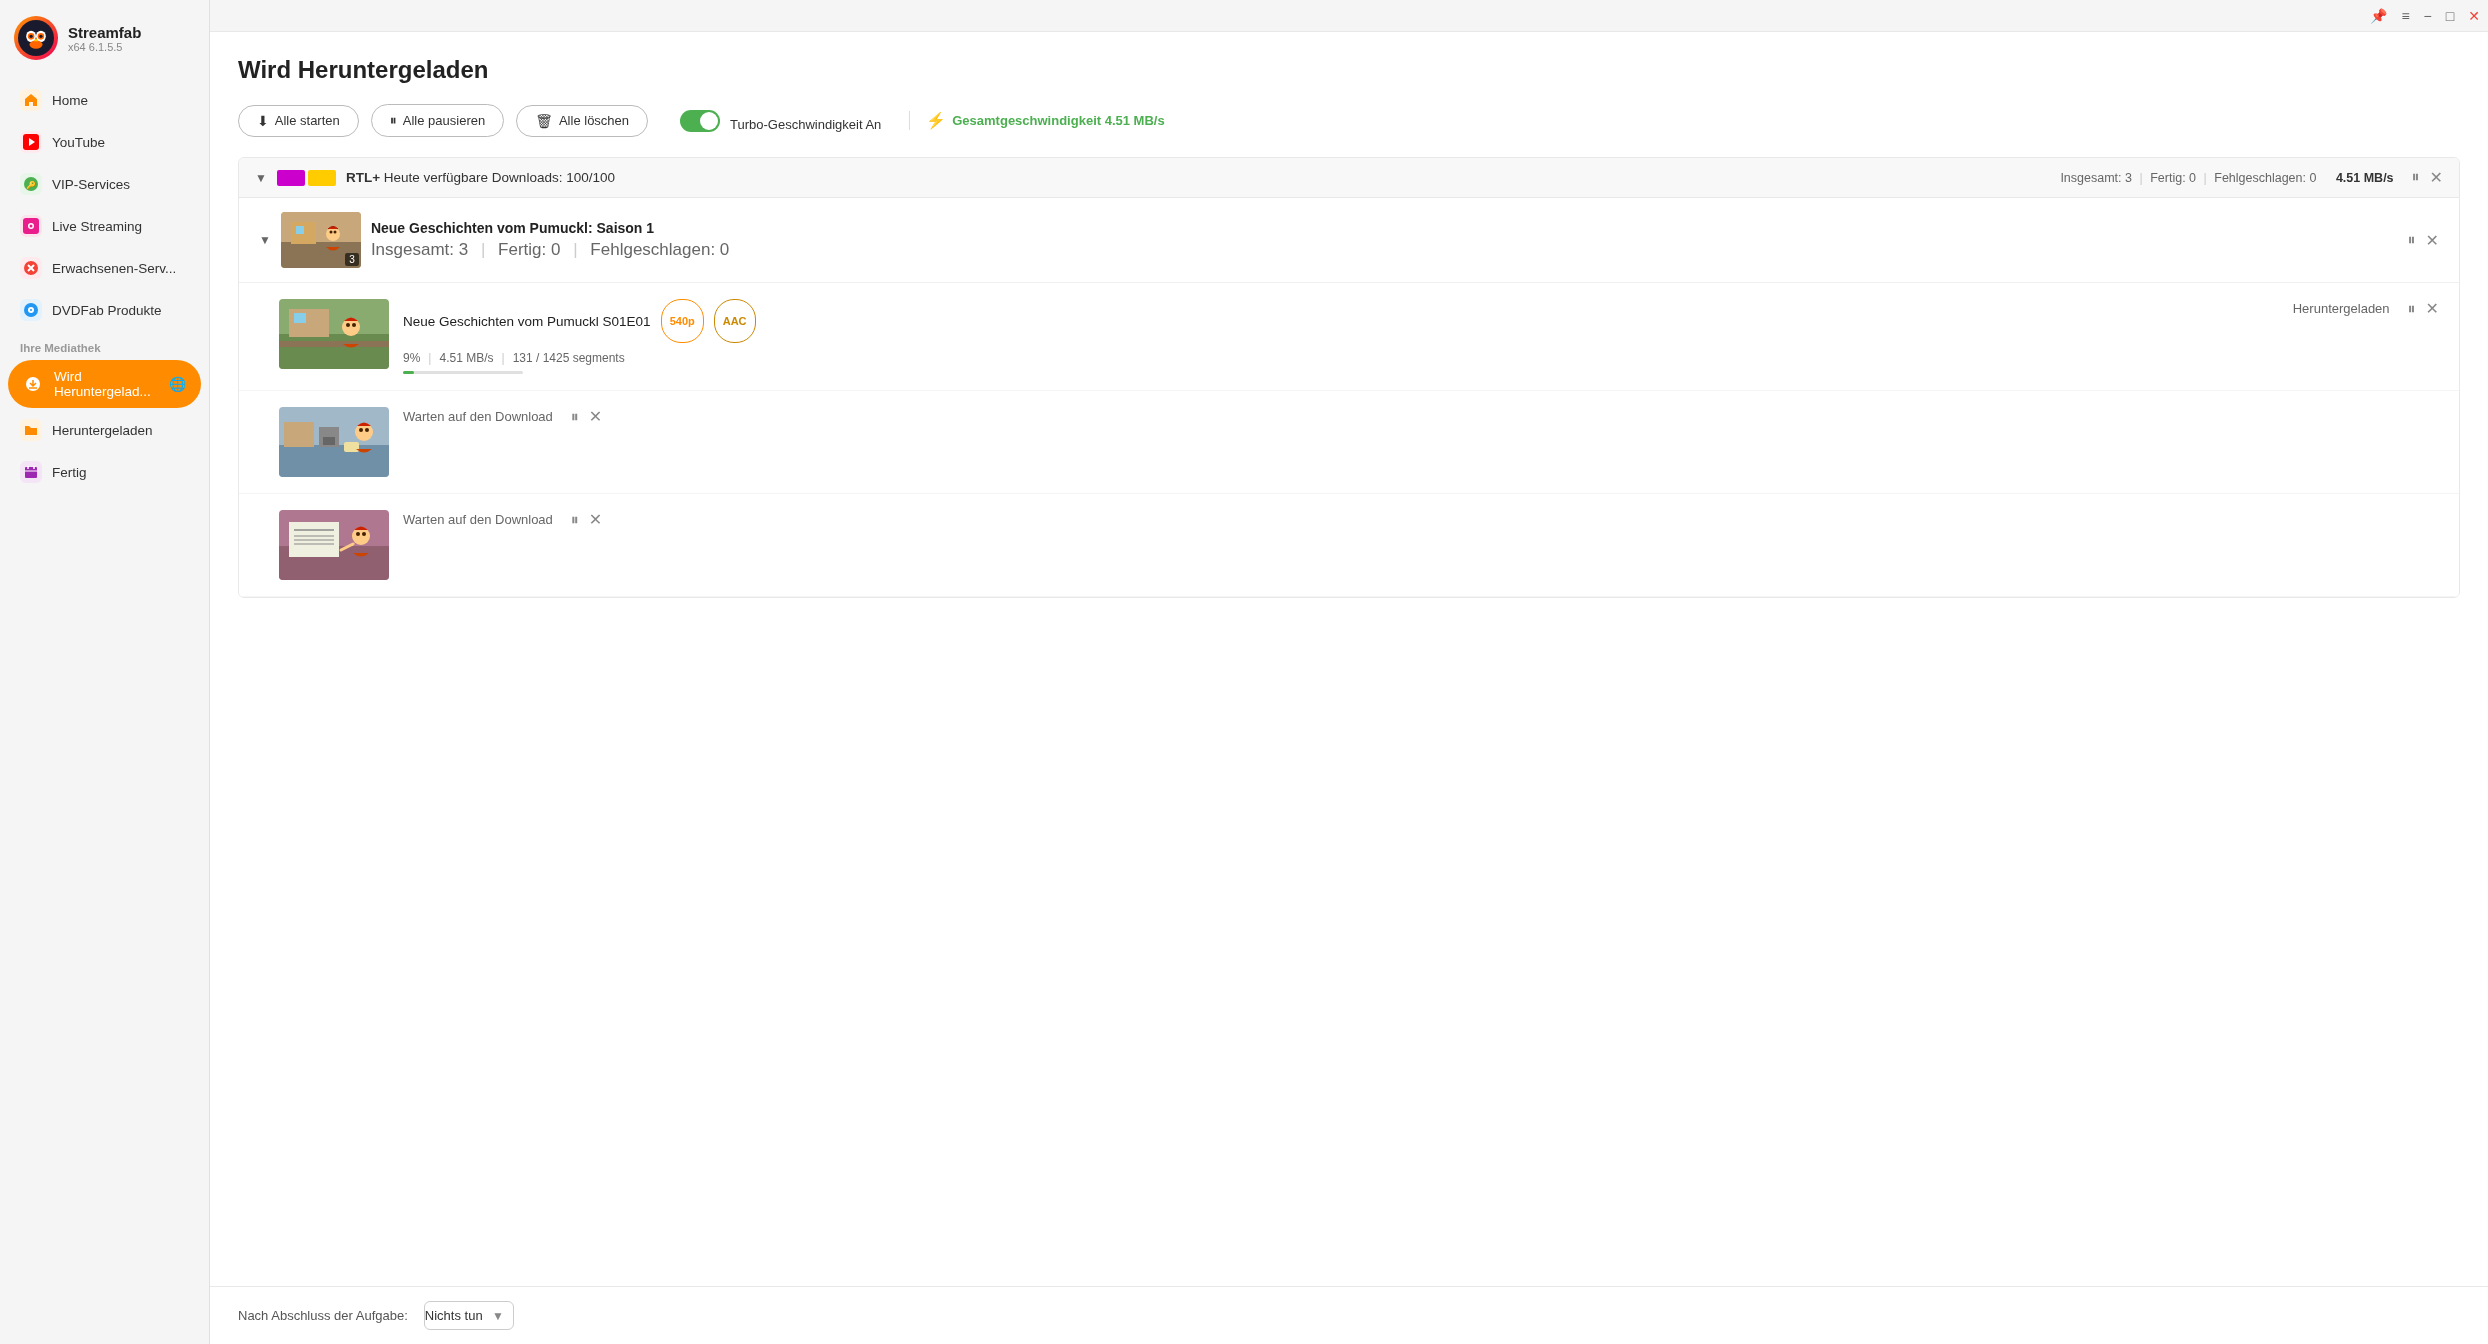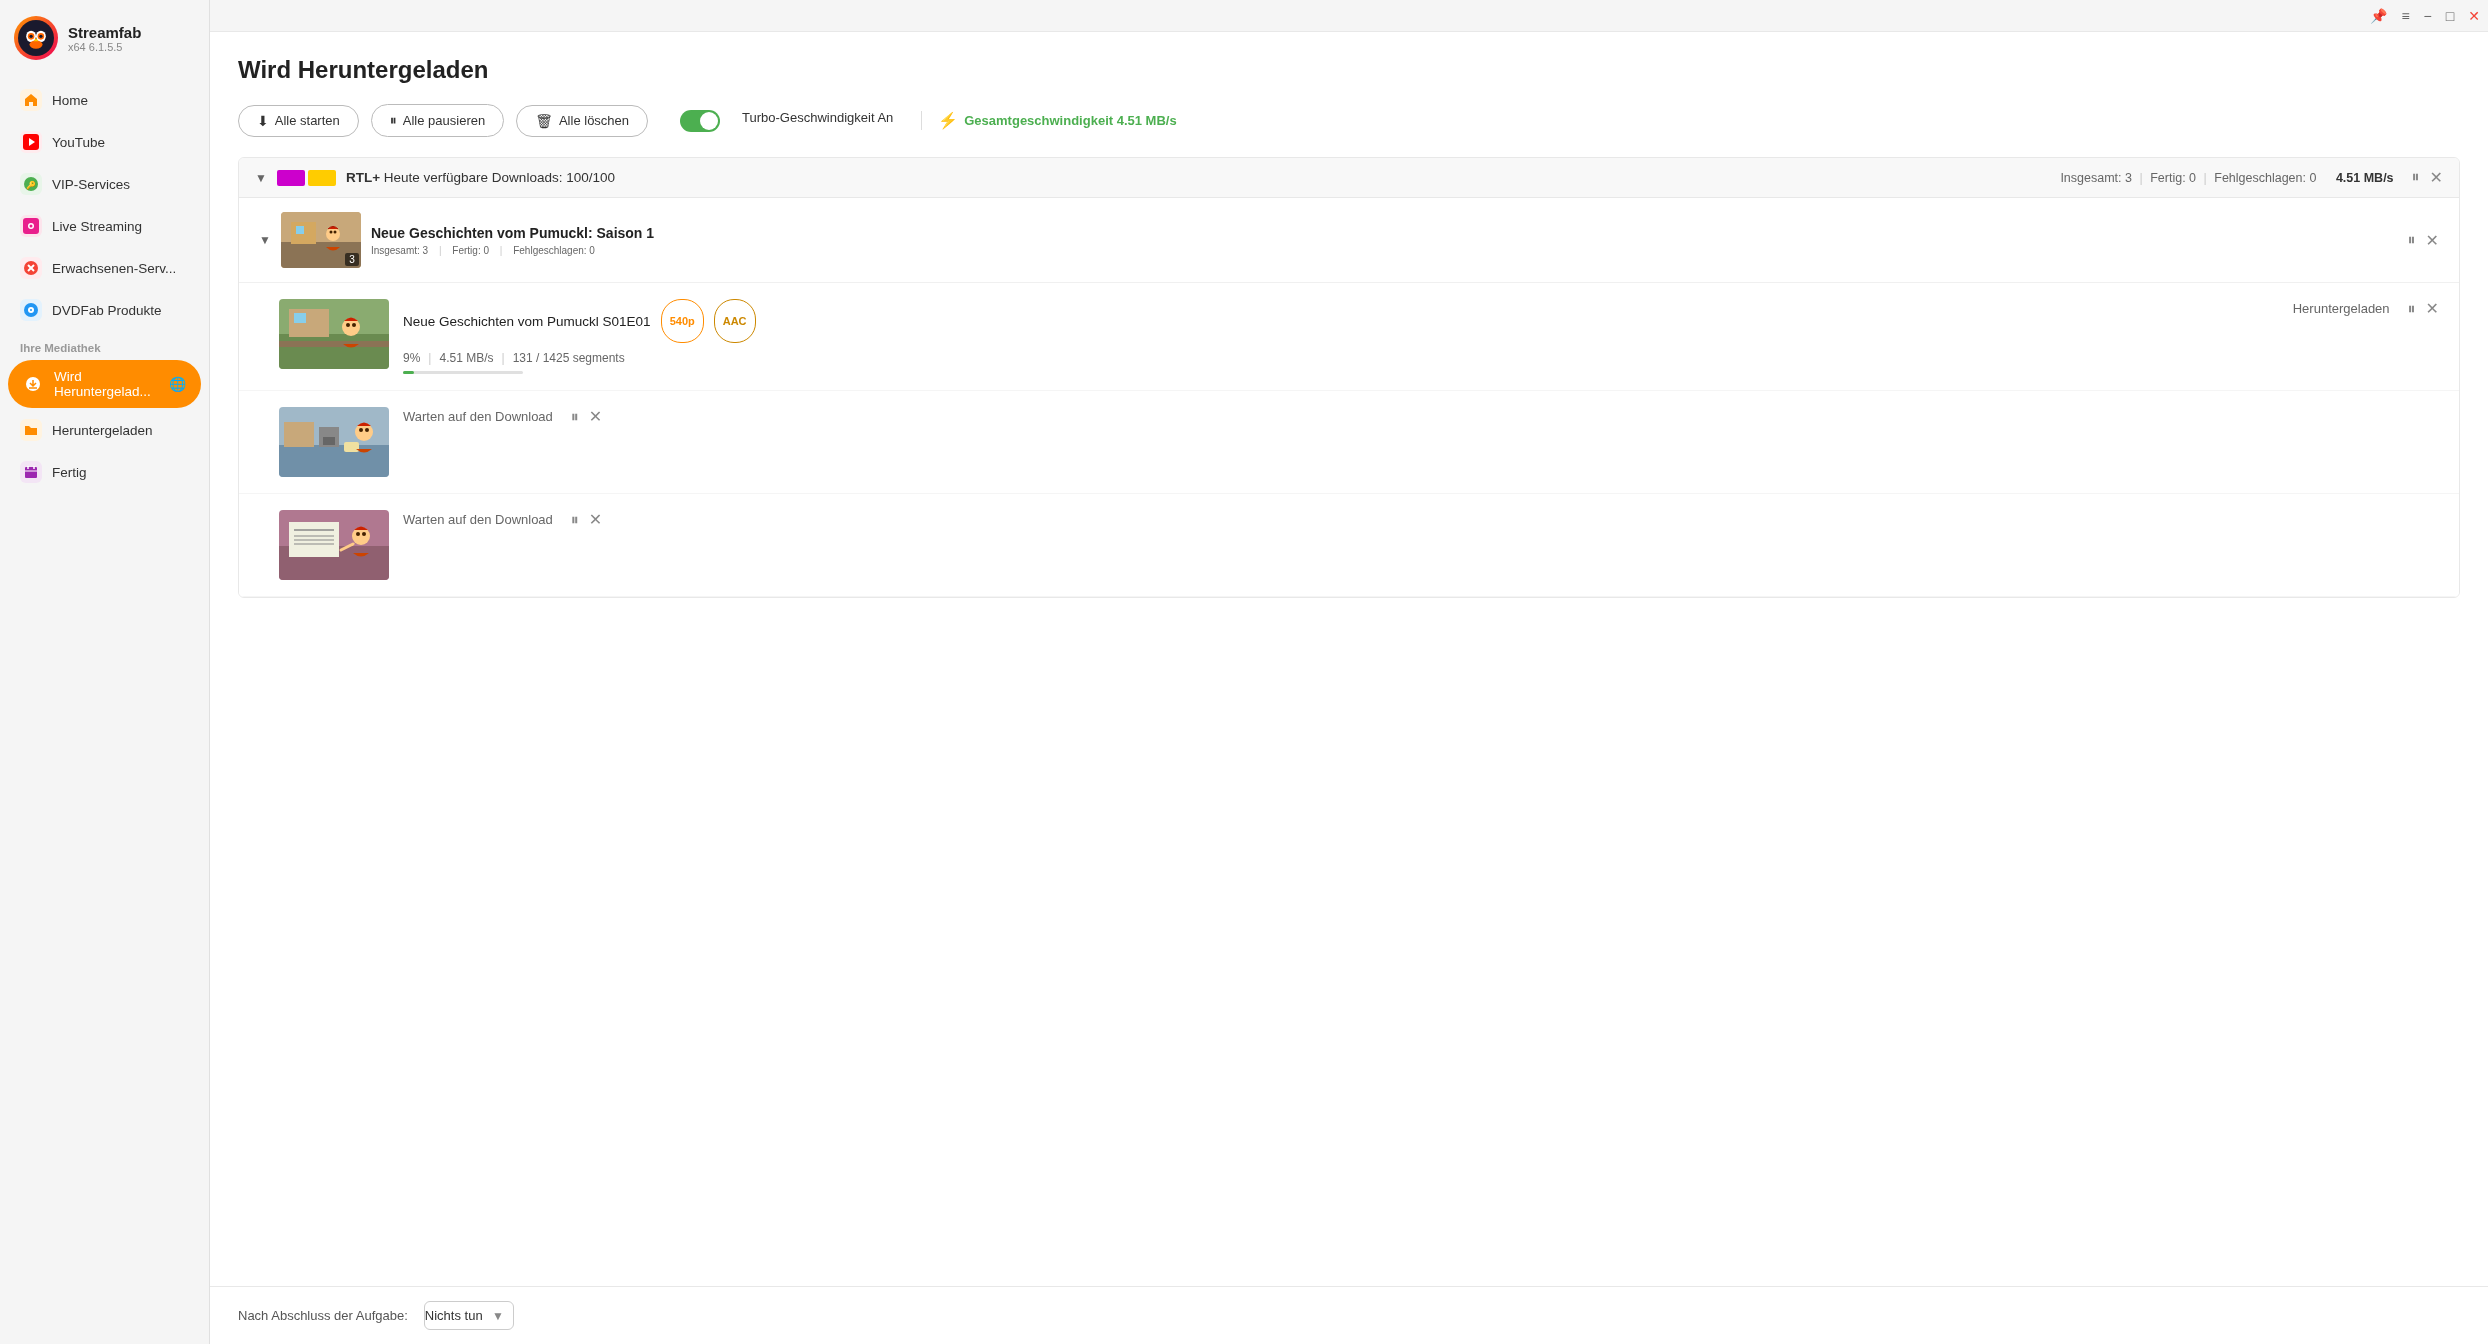--- a/index.html
+++ b/index.html
@@ -94,21 +94,21 @@
     }
     .btn-outline {
       display: flex; align-items: center; gap: 6px;
       border: 1.5px solid #bbb; border-radius: 20px;
       padding: 7px 18px; background: #fff;
       cursor: pointer; font-size: 13px; color: #333;
       font-weight: 500;
     }
 
     .turbo-section {
-      display: flex; align-items: flex-start; gap: 22px;
+      display: flex; align-items: flex-end; gap: 10px;
       margin-left: 20px;
     }
     .toggle-track {
       width: 40px; height: 22px; border-radius: 11px; background: #4caf50;
       position: relative; cursor: pointer;
     }
     .toggle-thumb {
       position: absolute; right: 2px; top: 2px;
       width: 18px; height: 18px; border-radius: 50%;
       background: #fff;
@@ -169,21 +169,21 @@
       background: #c8a87a;
       display: flex; align-items: center; justify-content: center;
     }
     .thumb-badge {
       position: absolute; bottom: 2px; right: 2px;
       background: rgba(0,0,0,0.6); color: #fff;
       font-size: 10px; padding: 1px 4px; border-radius: 2px;
     }
     .series-info { flex: 1; }
     .series-title { font-weight: 600; font-size: 14px; color: #222; margin-bottom: 4px; }
-    .series-stats { font-size: 10px; color: #666; }
+    .series-stats { font-size: 17px; color: #666; }
     .sep { margin: 0 8px; color: #ccc; }
     .series-actions { display: flex; gap: 10px; }
 
     .episode-item {
       display: flex; align-items: flex-start; gap: 14px;
       padding: 16px 20px 16px 40px;
       border-bottom: 1px solid #f5f5f5;
     }
     .ep-thumb {
       width: 110px; height: 70px;

